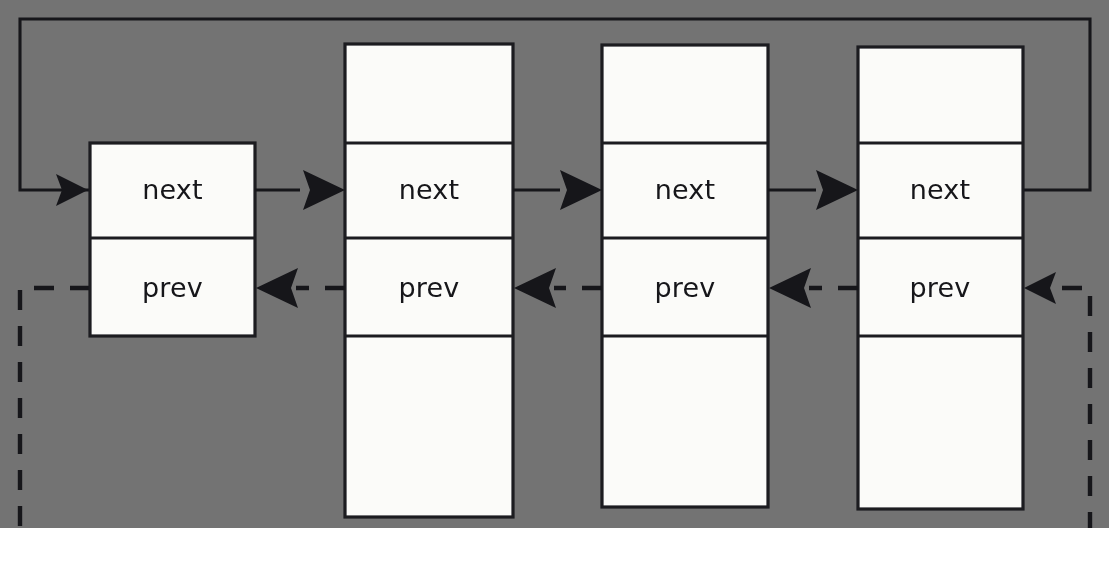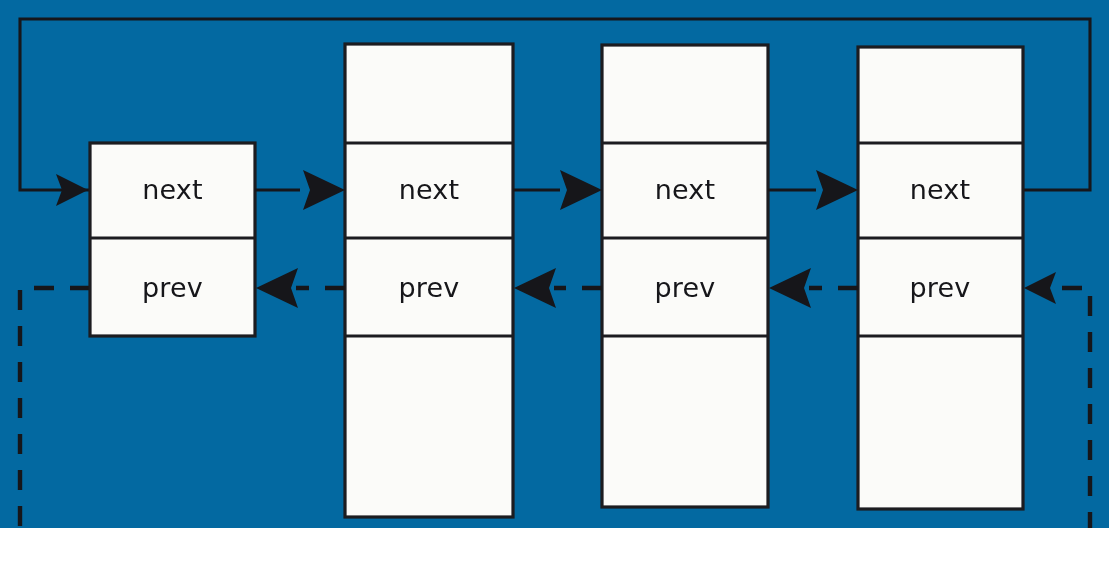--- a/index.html
+++ b/index.html
@@ -5,21 +5,21 @@
 <style>
   html, body {
     margin: 0;
     padding: 0;
     background: #ffffff;
   }
   #canvas {
     position: relative;
     width: 1109px;
     height: 528px;
-    background: #0369a1;
+    background: #737373;
     overflow: hidden;
     font-family: "DejaVu Sans", sans-serif;
   }
   #diagram-svg {
     position: absolute;
     left: 0;
     top: 0;
     width: 1109px;
     height: 573px;
   }

